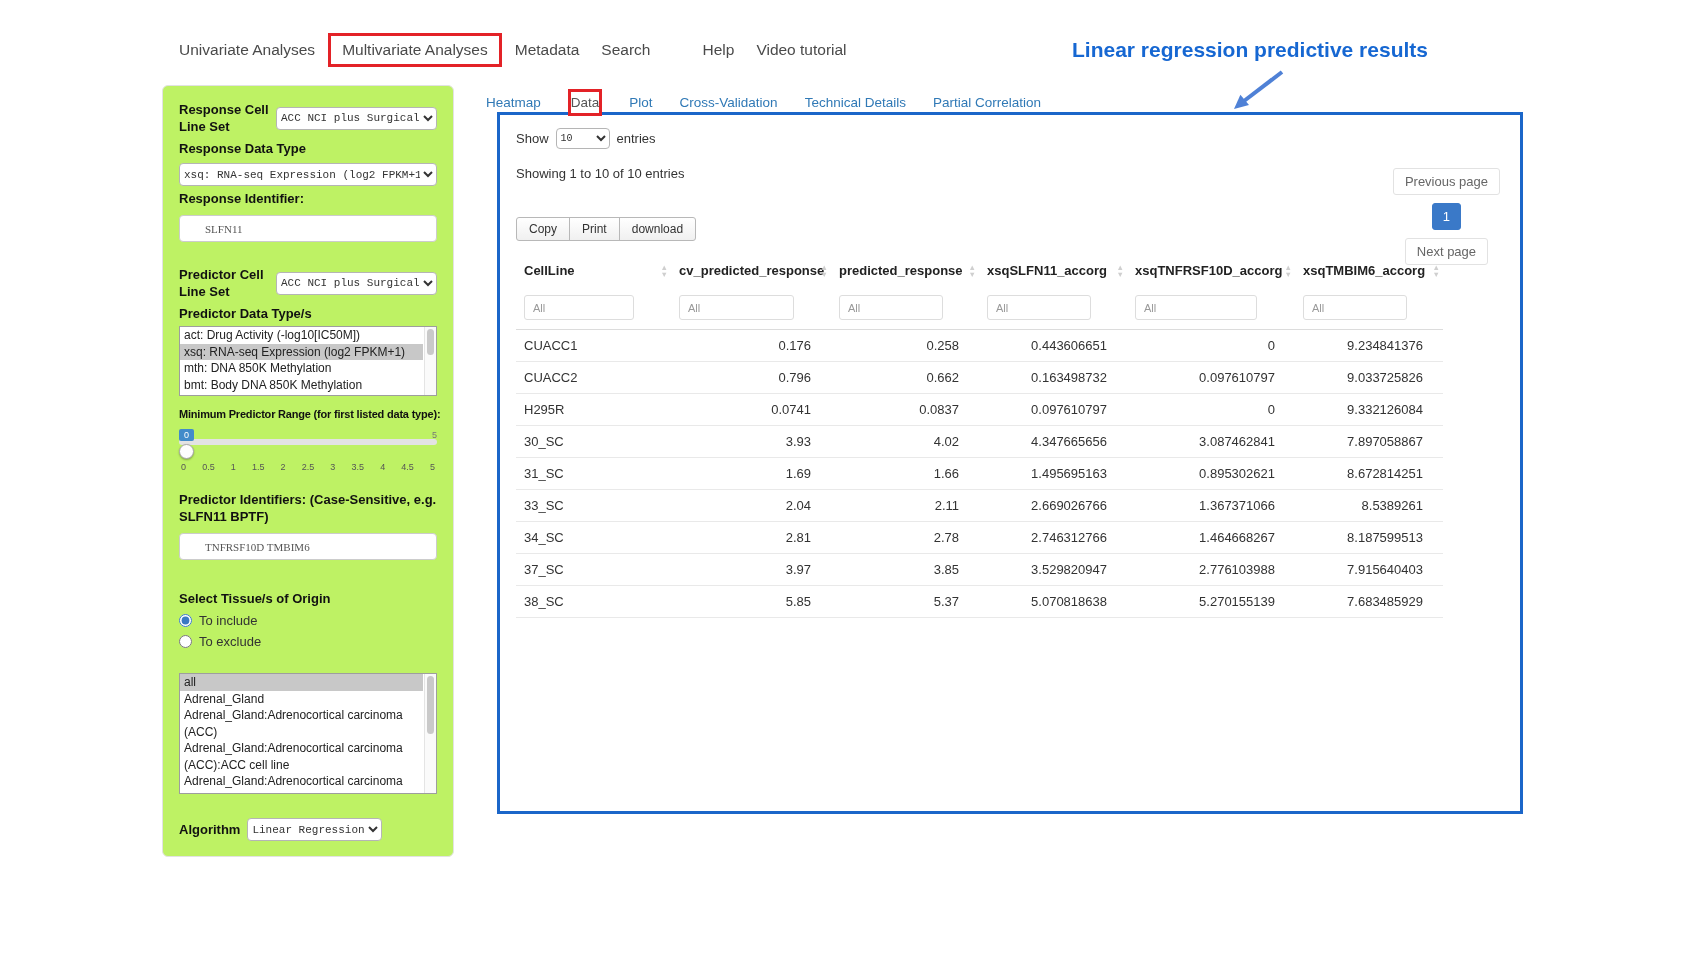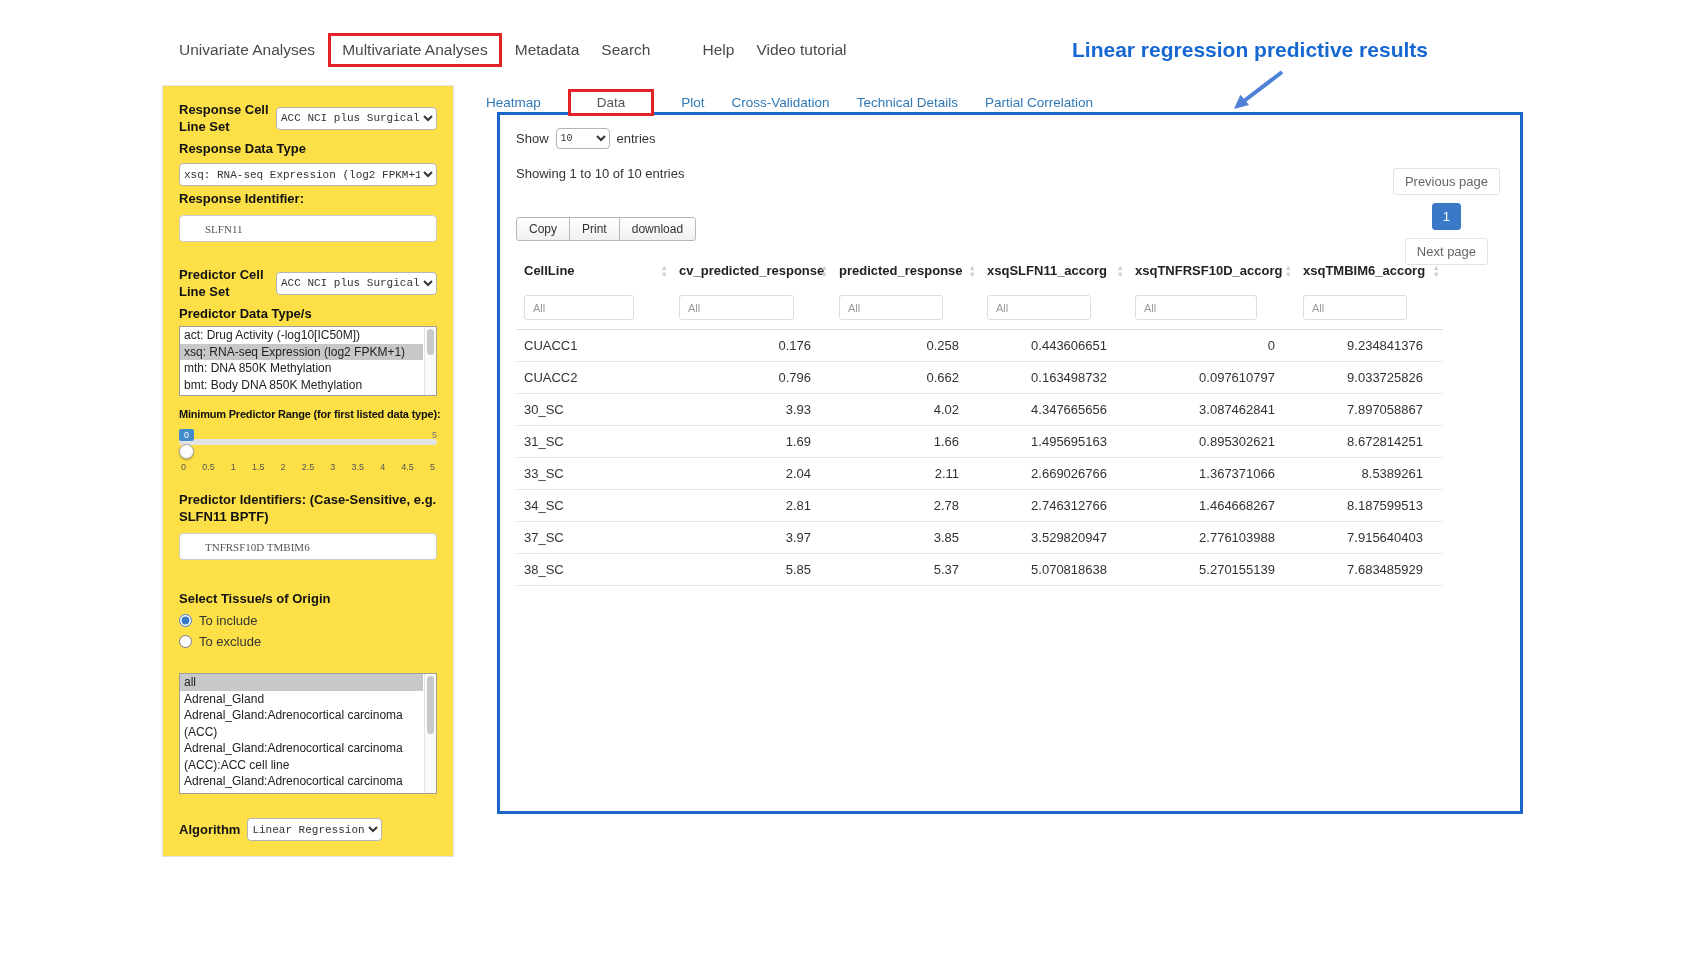--- a/index.html
+++ b/index.html
@@ -12,21 +12,21 @@
   .topnav { position:absolute; left:168px; top:33px; display:flex; align-items:center; font-size:15.5px; color:#4a4a4a; z-index:5; }
   .nav-item { padding:7px 11px; cursor:pointer; white-space:nowrap; }
   .nav-item.red-box { border:3px solid #e32227; padding:5px 11px; margin:0 2px; }
   .nav-item.gap-left { margin-left:30px; }
   
   .annotation-title { position:absolute; left:1072px; top:38px; width:430px; font-size:21px; font-weight:bold; color:#1667d2; white-space:nowrap; z-index:5; }
   .annotation-arrow { position:absolute; left:1228px; top:66px; z-index:6; }
   
   .sidebar {
     position:absolute; left:162px; top:85px; width:292px; min-height:716px;
-    background:#fde047; border:1px solid #e2e2e2; border-radius:0;
+    background:#bef264; border:1px solid #e2e2e2; border-radius:6px;
     padding:15px 16px; font-size:13px; color:#1a1a1a;
   }
   .sb-label { font-weight:bold; font-size:13px; color:#111; line-height:17px; }
   .sb-label.small { font-size:11px; letter-spacing:-0.2px; white-space:nowrap; }
   .sb-row { display:flex; align-items:center; gap:7px; }
   .sb-row .sb-select { flex:0 0 auto; }
   select { font-family:Liberation Mono, monospace; font-size:11px; color:#333; background:#fff; border:1px solid #b5b5b5; border-radius:4px; height:23px; max-width:100%; }
   .sb-select.block { display:block; width:100%; margin-top:6px; }
   .sb-input {
     width:100%; height:27px; border:1px solid #ccc; border-radius:4px;
@@ -47,21 +47,21 @@
   .slider .maxlabel { position:absolute; right:0; top:1px; font-size:9px; color:#777; }
   .slider .handle { position:absolute; left:0; top:15px; width:15px; height:15px; background:#fdfdfd; border:1px solid #a8a8a8; border-radius:50%; box-shadow:0 1px 2px rgba(0,0,0,0.3); cursor:pointer; z-index:2; }
   .slider .ticks { position:absolute; left:2px; right:2px; top:33px; display:flex; justify-content:space-between; font-size:9px; color:#555; }
   
   .radio-row { display:flex; align-items:center; gap:7px; margin-top:6px; font-size:13px; color:#333; cursor:pointer; }
   .radio-row input { margin:0; width:13px; height:13px; accent-color:#3a79c3; }
   
   .tabs { position:absolute; left:486px; top:89px; display:flex; align-items:center; gap:27px; font-size:13.5px; z-index:4; }
   .tab { color:#3079b6; cursor:pointer; white-space:nowrap; }
   .tab.active { color:#555; }
-  .tab.red-box { border:3px solid #e32227; padding:3px 26px; background:#fff; }
+  .tab.red-box { border:3px solid #e32227; padding:3px 0; background:#fff; }
   
   .panel {
     position:absolute; left:497px; top:112px; width:1026px; height:702px;
     border:3px solid #1b66c9; background:#fff; padding:11px 16px; z-index:2;
   }
   .show-row { display:flex; align-items:center; gap:7px; font-size:13px; color:#333; margin-top:2px; }
   .entries-select { height:21px; font-size:10px; width:54px; }
   .showing-text { margin-top:17px; font-size:13px; color:#333; }
   .pagination { position:absolute; top:53px; right:20px; display:flex; align-items:center; gap:8px; font-size:13px;flex-direction:column; }
   .page-btn { color:#666; padding:5px 11px; border:1px solid #e2e2e2; border-radius:3px; background:#fff; cursor:pointer; white-space:nowrap; }
@@ -312,20 +312,28 @@
 
         <tr>
           <td class="txt">CUACC2</td>
           <td>0.796</td>
           <td>0.662</td>
           <td>0.163498732</td>
           <td>0.097610797</td>
           <td>9.033725826</td>
         </tr>
 
+        <tr>
+          <td class="txt">H295R</td>
+          <td>0.0741</td>
+          <td>0.0837</td>
+          <td>0.097610797</td>
+          <td>0</td>
+          <td>9.332126084</td>
+        </tr>
 
 
         <tr>
           <td class="txt">30_SC</td>
           <td>3.93</td>
           <td>4.02</td>
           <td>4.347665656</td>
           <td>3.087462841</td>
           <td>7.897058867</td>
         </tr>

